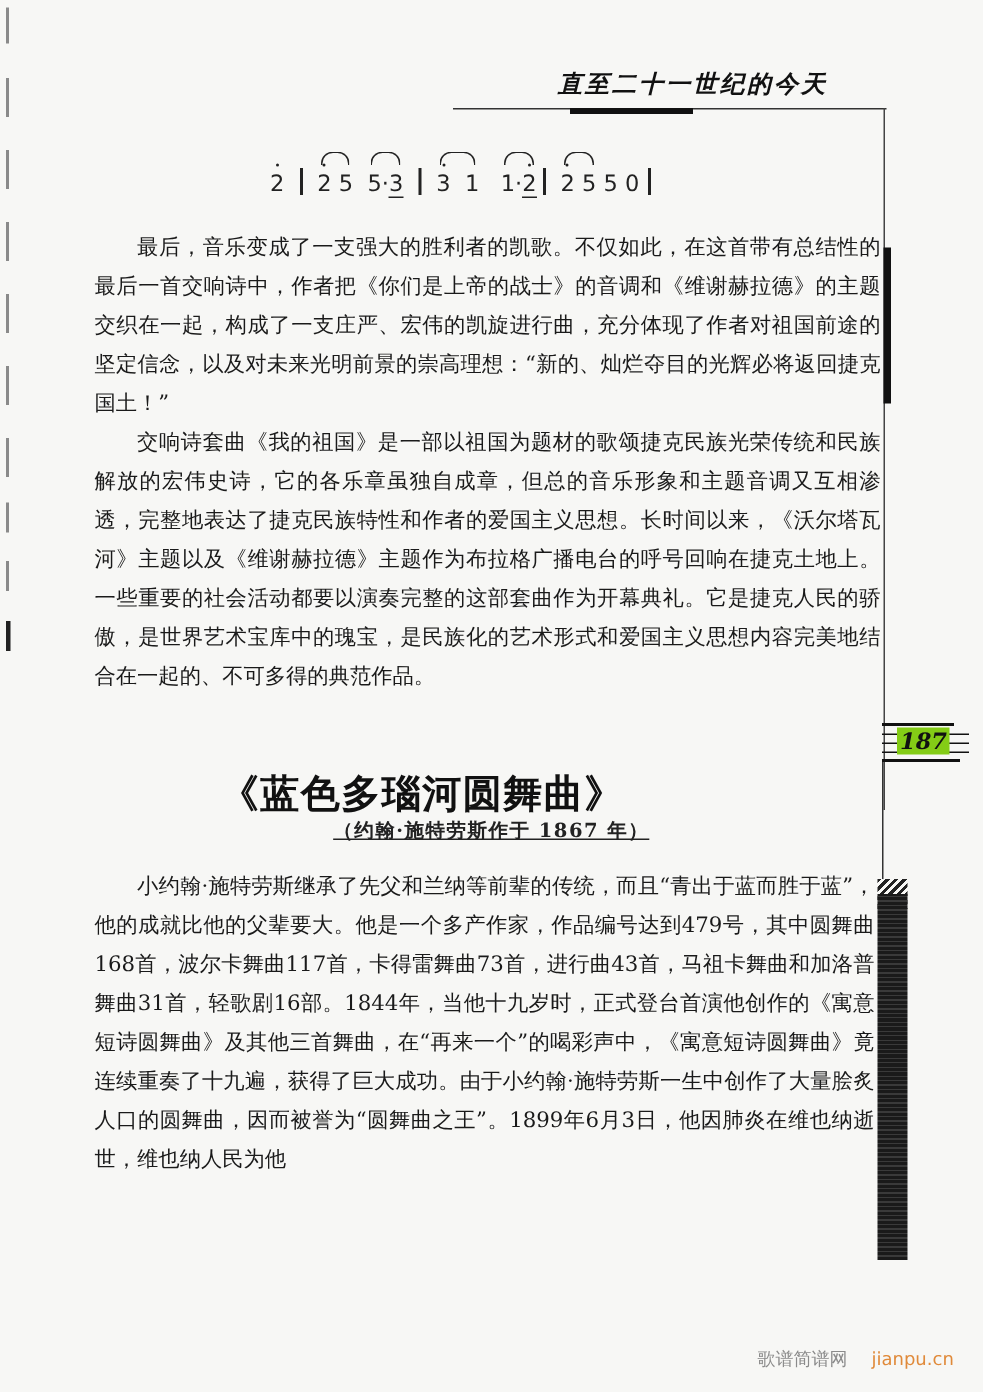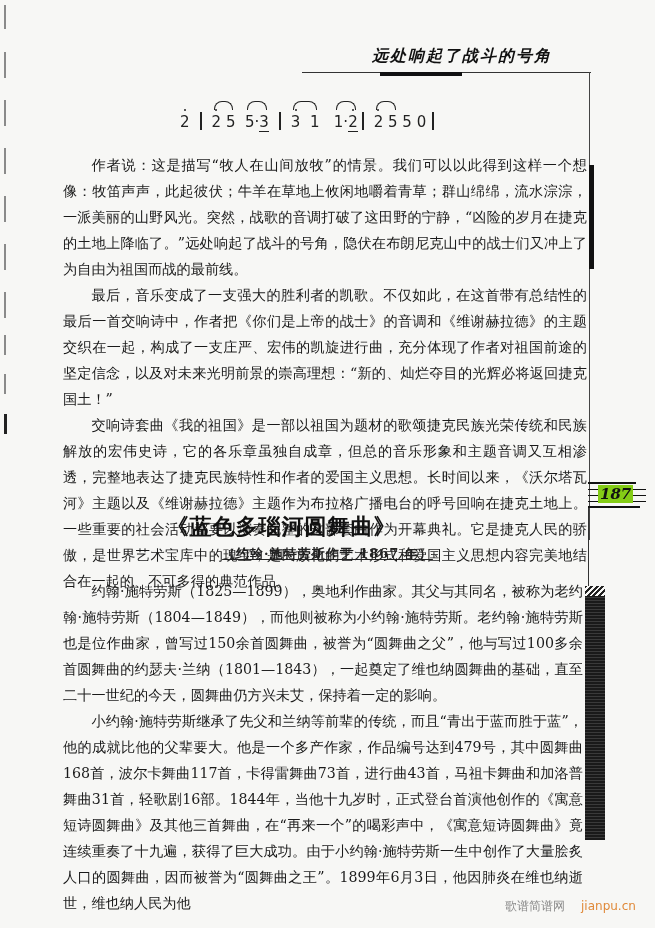--- a/index.html
+++ b/index.html
@@ -59,21 +59,21 @@
     position:absolute; left:585px; top:596px; width:20px; height:244px;
     background:repeating-linear-gradient(0deg, #1a1a1a 0 2px, #3a3a3a 2px 3px);
   }
   .dark-band-top {
     position:absolute; left:585px; top:586px; width:20px; height:20px;
     background:repeating-linear-gradient(135deg, #222 0 2px, #f7f7f5 2px 4px);
   }
 
   .piece-title {
     position:absolute; left:0; width:563px; top:512px; text-align:center;
-    font-family:"DejaVu Serif", serif; font-weight:bold; font-size:22px; color:#111; letter-spacing:1px;
+    font-family:"DejaVu Serif", serif; font-weight:bold; font-size:26px; color:#111; letter-spacing:1px;
   }
   .piece-subtitle {
     position:absolute; left:0; width:655px; top:545px; text-align:center;
     font-family:"DejaVu Serif", serif; font-weight:bold; font-size:13px; color:#222; letter-spacing:1px;text-decoration:underline;
   }
   .watermark {
     position:absolute; left:505px; top:898px; font-size:12px; color:#8b8b8b;
     font-family:"DejaVu Serif", serif;
   }
   .watermark .latin { color:#e08a3a; font-family:"DejaVu Sans", sans-serif; margin-left:16px; }
@@ -85,47 +85,45 @@
 <div class="edge-mark" style="top:52px;height:26px"></div>
 <div class="edge-mark" style="top:100px;height:26px"></div>
 <div class="edge-mark" style="top:148px;height:26px"></div>
 <div class="edge-mark" style="top:196px;height:26px"></div>
 <div class="edge-mark" style="top:244px;height:26px"></div>
 <div class="edge-mark" style="top:292px;height:26px"></div>
 <div class="edge-mark" style="top:335px;height:20px"></div>
 <div class="edge-mark" style="top:374px;height:20px"></div>
 <div class="edge-mark dark" style="top:414px;height:20px"></div>
 
-<div class="running-head">远处响起了战斗的号角</div>
+<div class="running-head">直至二十一世纪的今天</div>
 <div class="head-rule"></div>
 <div class="head-bar"></div>
 <div class="right-rule"></div>
 <div class="right-bar"></div>
 
 <div class="notation"><span class="n dot-top">2</span><span class="bar"></span><span class="slur"><span class="n dot-top">2</span> <span class="n">5</span></span>  <span class="slur"><span class="n">5</span><span class="n">·</span><span class="n ul">3</span></span><span class="bar"></span><span class="slur"><span class="n dot-top">3</span>  <span class="n">1</span></span>   <span class="slur"><span class="n">1</span><span class="n">·</span><span class="n ul dot-top">2</span></span><span class="bar" style="margin-left:4px"></span><span class="slur"><span class="n dot-top">2</span> <span class="n">5</span></span> <span class="n">5</span> <span class="n">0</span><span class="bar" style="margin-left:6px"></span></div>
 
 <div class="body-text" style="top:152px">
-  <p>作者说：这是描写“牧人在山间放牧”的情景。我们可以以此得到这样一个想像：牧笛声声，此起彼伏；牛羊在草地上攸闲地嚼着青草；群山绵绵，流水淙淙，一派美丽的山野风光。突然，战歌的音调打破了这田野的宁静，“凶险的岁月在捷克的土地上降临了。”远处响起了战斗的号角，隐伏在布朗尼克山中的战士们又冲上了为自由为祖国而战的最前线。</p>
   <p>最后，音乐变成了一支强大的胜利者的凯歌。不仅如此，在这首带有总结性的最后一首交响诗中，作者把《你们是上帝的战士》的音调和《维谢赫拉德》的主题交织在一起，构成了一支庄严、宏伟的凯旋进行曲，充分体现了作者对祖国前途的坚定信念，以及对未来光明前景的崇高理想：“新的、灿烂夺目的光辉必将返回捷克国土！”</p>
   <p>交响诗套曲《我的祖国》是一部以祖国为题材的歌颂捷克民族光荣传统和民族解放的宏伟史诗，它的各乐章虽独自成章，但总的音乐形象和主题音调又互相渗透，完整地表达了捷克民族特性和作者的爱国主义思想。长时间以来，《沃尔塔瓦河》主题以及《维谢赫拉德》主题作为布拉格广播电台的呼号回响在捷克土地上。一些重要的社会活动都要以演奏完整的这部套曲作为开幕典礼。它是捷克人民的骄傲，是世界艺术宝库中的瑰宝，是民族化的艺术形式和爱国主义思想内容完美地结合在一起的、不可多得的典范作品。</p>
 </div>
 
 <div class="page-tab">
   <div class="line" style="top:0;width:48px"></div>
   <div class="line" style="top:7px;width:58px;height:1px"></div>
   <div class="line" style="top:13px;width:58px;height:1px"></div>
   <div class="line" style="top:19px;width:58px;height:1px"></div>
   <div class="line" style="top:24px;width:52px"></div>
   <span class="num">187</span>
 </div>
 <div class="tab-rule"></div>
 <div class="dark-band-top"></div>
 <div class="dark-band"></div>
 
 <div class="piece-title">《蓝色多瑙河圆舞曲》</div>
 <div class="piece-subtitle">（约翰·施特劳斯作于 1867 年）</div>
 
 <div class="body-text" style="top:578px;width:520px">
-  <p>约翰·施特劳斯（1825—1899），奥地利作曲家。其父与其同名，被称为老约翰·施特劳斯（1804—1849），而他则被称为小约翰·施特劳斯。老约翰·施特劳斯也是位作曲家，曾写过150余首圆舞曲，被誉为“圆舞曲之父”，他与写过100多余首圆舞曲的约瑟夫·兰纳（1801—1843），一起奠定了维也纳圆舞曲的基础，直至二十一世纪的今天，圆舞曲仍方兴未艾，保持着一定的影响。</p>
   <p>小约翰·施特劳斯继承了先父和兰纳等前辈的传统，而且“青出于蓝而胜于蓝”，他的成就比他的父辈要大。他是一个多产作家，作品编号达到479号，其中圆舞曲168首，波尔卡舞曲117首，卡得雷舞曲73首，进行曲43首，马祖卡舞曲和加洛普舞曲31首，轻歌剧16部。1844年，当他十九岁时，正式登台首演他创作的《寓意短诗圆舞曲》及其他三首舞曲，在“再来一个”的喝彩声中，《寓意短诗圆舞曲》竟连续重奏了十九遍，获得了巨大成功。由于小约翰·施特劳斯一生中创作了大量脍炙人口的圆舞曲，因而被誉为“圆舞曲之王”。1899年6月3日，他因肺炎在维也纳逝世，维也纳人民为他</p>
 </div>
 
 <div class="watermark"><span>歌谱简谱网</span><span class="latin">jianpu.cn</span></div>
 
 </body></html>

